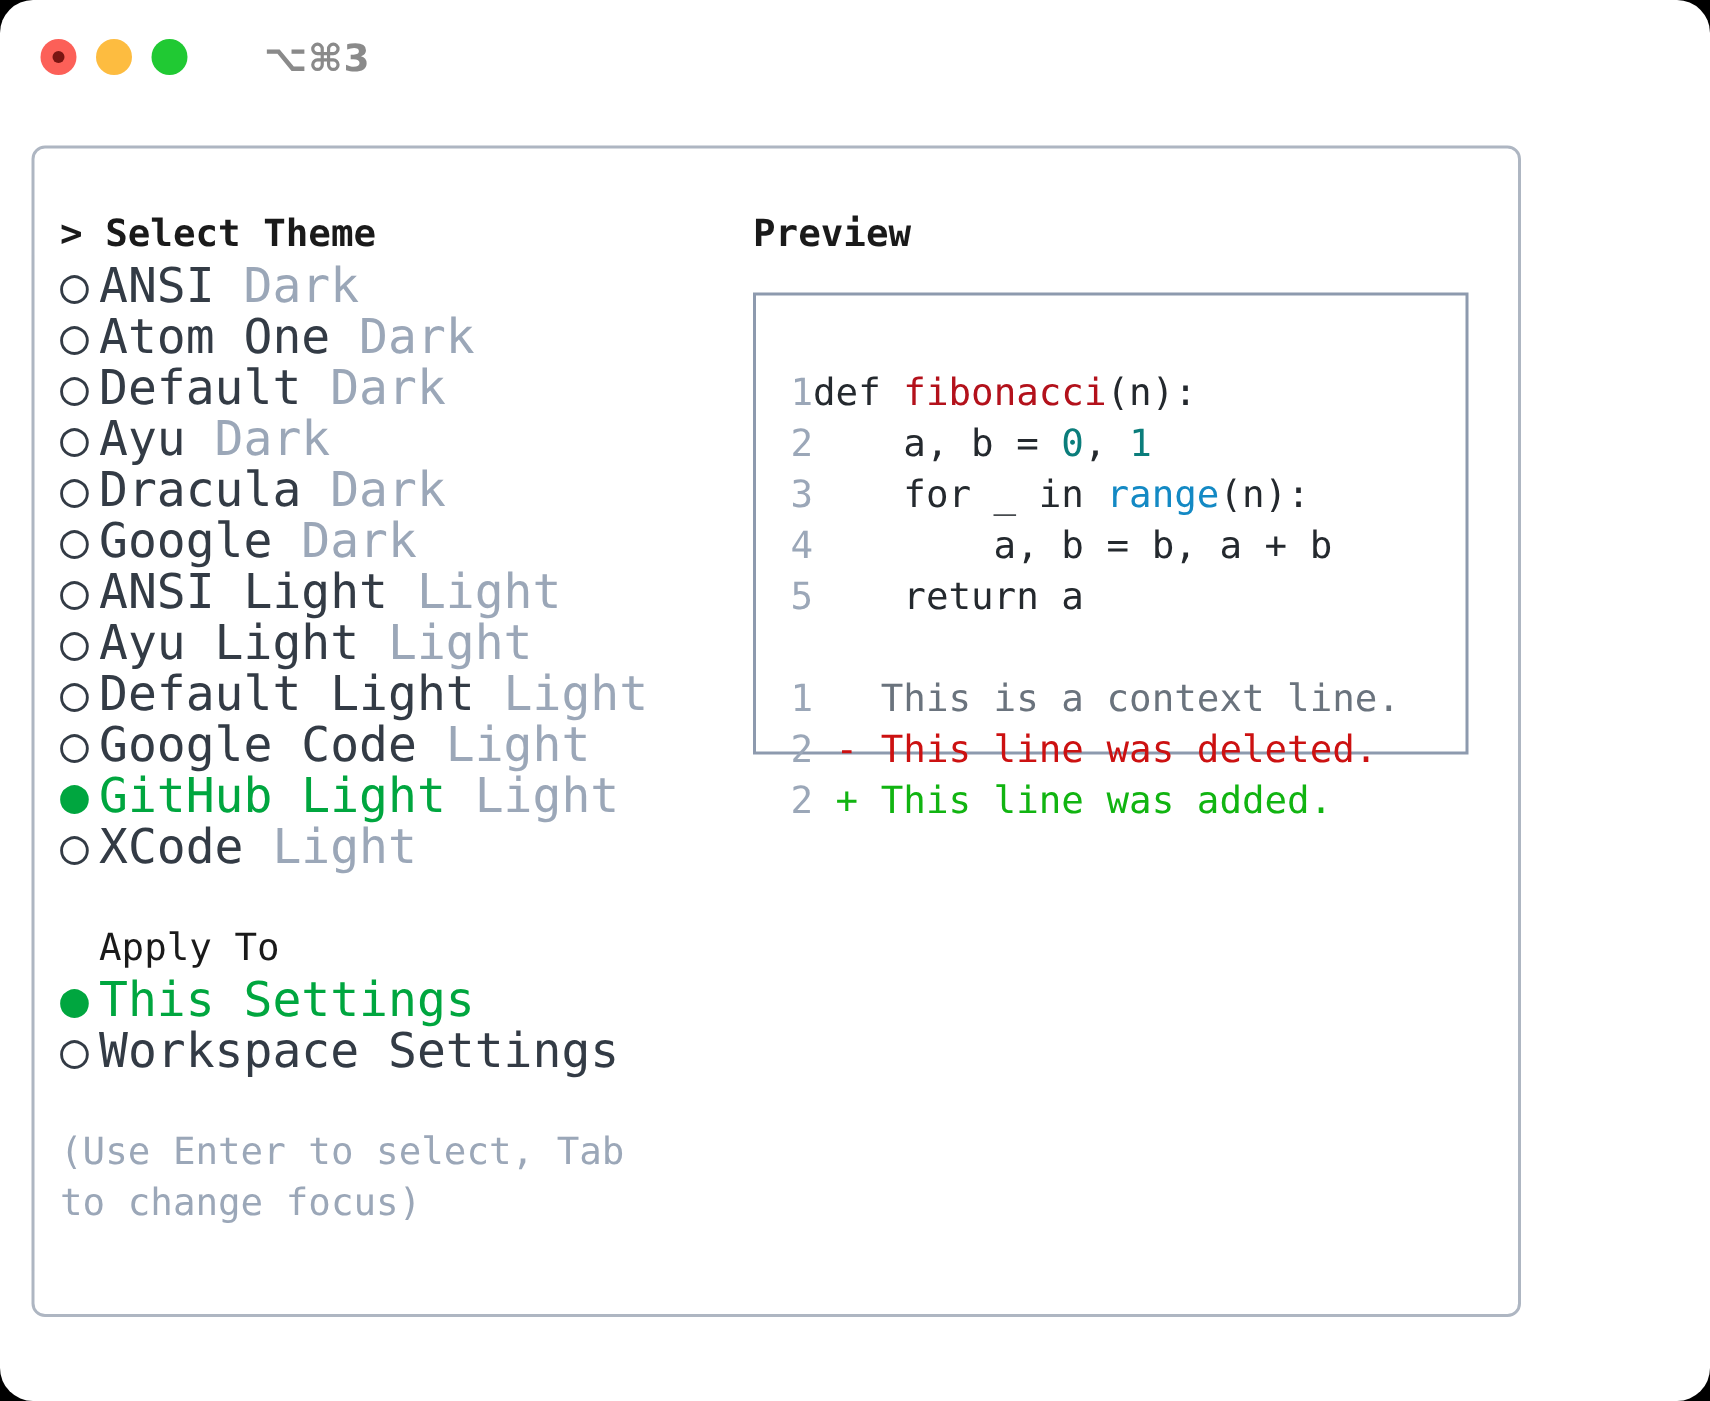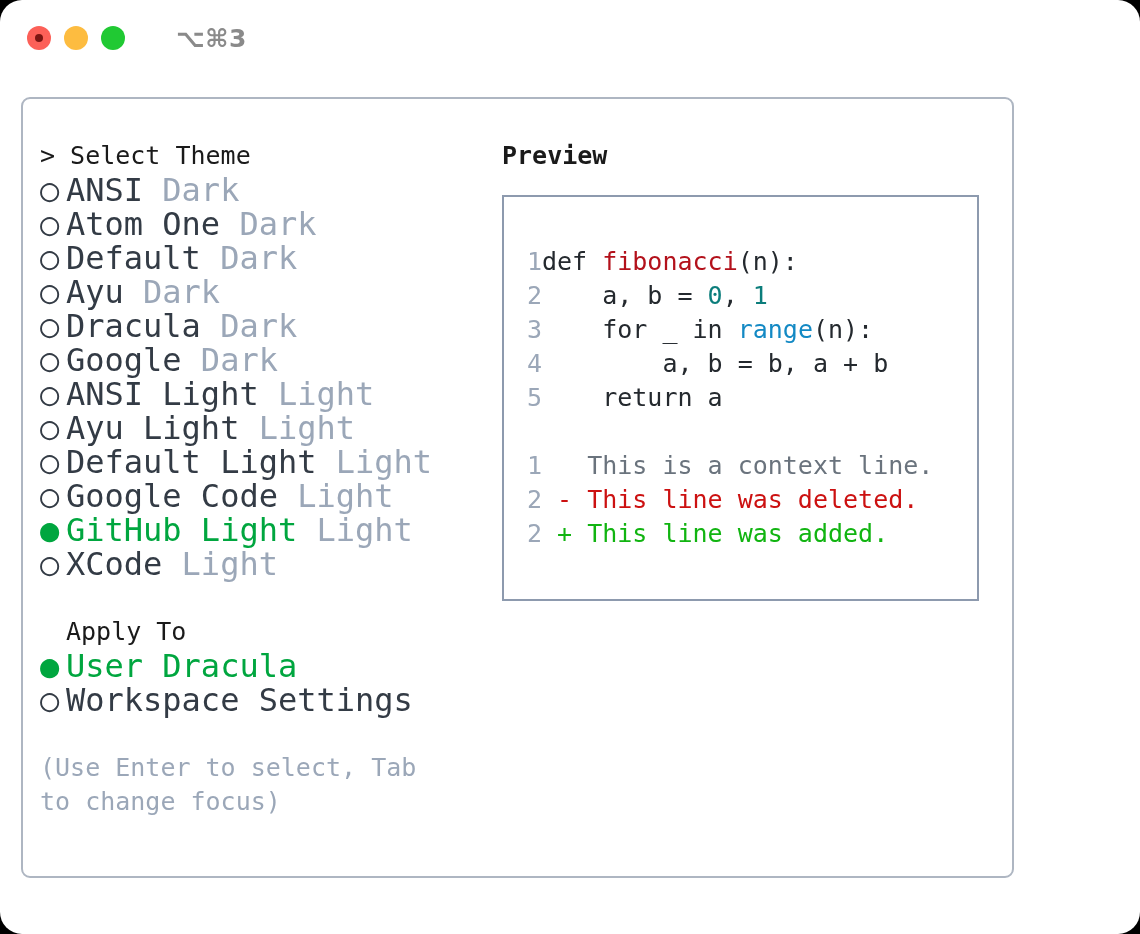--- a/index.html
+++ b/index.html
@@ -76,21 +76,21 @@
 
   
   .left-col {
     position: absolute;
     left: 17px;
     top: 40px;
     width: 460px;
   }
   .heading {
     font-size: 25px;
-    font-weight: normal;
+    font-weight: bold;
     color: #1A1A1A;
     height: 34px;
     line-height: 34px;
     white-space: pre;
   }
   .opt-row {
     height: 34px;
     line-height: 34px;
     font-size: 32px;
     color: #333B45;
@@ -136,21 +136,21 @@
   .preview-title {
     font-size: 25px;
     font-weight: bold;
     color: #1A1A1A;
     height: 34px;
     line-height: 34px;
   }
   .preview-box {
     margin-top: 22px;
     width: 477px;
-    height: 406px;
+    height: 308px;
     border: 2px solid #8D9AAE;
     box-sizing: border-box;
     background: #ffffff;
     position: relative;
   }
   .code {
     position: absolute;
     left: 10px;
     top: 48px;
     font-size: 25px;
@@ -200,21 +200,21 @@
           <div class="opt-row"><span class="bullet">○</span><span class="opt-name">ANSI Light</span><span class="opt-kind"> Light</span></div>
           <div class="opt-row"><span class="bullet">○</span><span class="opt-name">Ayu Light</span><span class="opt-kind"> Light</span></div>
           <div class="opt-row"><span class="bullet">○</span><span class="opt-name">Default Light</span><span class="opt-kind"> Light</span></div>
           <div class="opt-row"><span class="bullet">○</span><span class="opt-name">Google Code</span><span class="opt-kind"> Light</span></div>
           <div class="opt-row selected"><span class="bullet on">●</span><span class="opt-name">GitHub Light</span><span class="opt-kind"> Light</span></div>
           <div class="opt-row"><span class="bullet">○</span><span class="opt-name">XCode</span><span class="opt-kind"> Light</span></div>
         </div>
       <div class="spacer-row"></div>
       <div class="section-label">Apply To</div>
       <div id="apply-list">
-          <div class="opt-row selected"><span class="bullet on">●</span><span class="opt-name">User Dracula</span></div>
+          <div class="opt-row selected"><span class="bullet on">●</span><span class="opt-name">This Settings</span></div>
           <div class="opt-row"><span class="bullet">○</span><span class="opt-name">Workspace Settings</span></div>
         </div>
       <div class="spacer-row"></div>
       <div class="hint">(Use Enter to select, Tab to change focus)</div>
     </div>
 
     <div class="right-col">
       <div class="preview-title">Preview</div>
       <div class="preview-box">
         <div class="code" id="code-block"><div class="code-line"><span class="lineno">1</span><span class="c-plain">def </span><span class="c-fn">fibonacci</span><span class="c-plain">(n):</span></div><div class="code-line"><span class="lineno">2</span><span class="c-plain">    a, b = </span><span class="c-num">0</span><span class="c-plain">, </span><span class="c-num">1</span></div><div class="code-line"><span class="lineno">3</span><span class="c-plain">    for _ in </span><span class="c-call">range</span><span class="c-plain">(n):</span></div><div class="code-line"><span class="lineno">4</span><span class="c-plain">        a, b = b, a + b</span></div><div class="code-line"><span class="lineno">5</span><span class="c-plain">    return a</span></div><div class="code-line"><span class="lineno"></span> </div><div class="code-line"><span class="lineno">1</span><span class="c-ctx">   This is a context line.</span></div><div class="code-line"><span class="lineno">2</span><span class="c-del"> - This line was deleted.</span></div><div class="code-line"><span class="lineno">2</span><span class="c-add"> + This line was added.</span></div></div>

